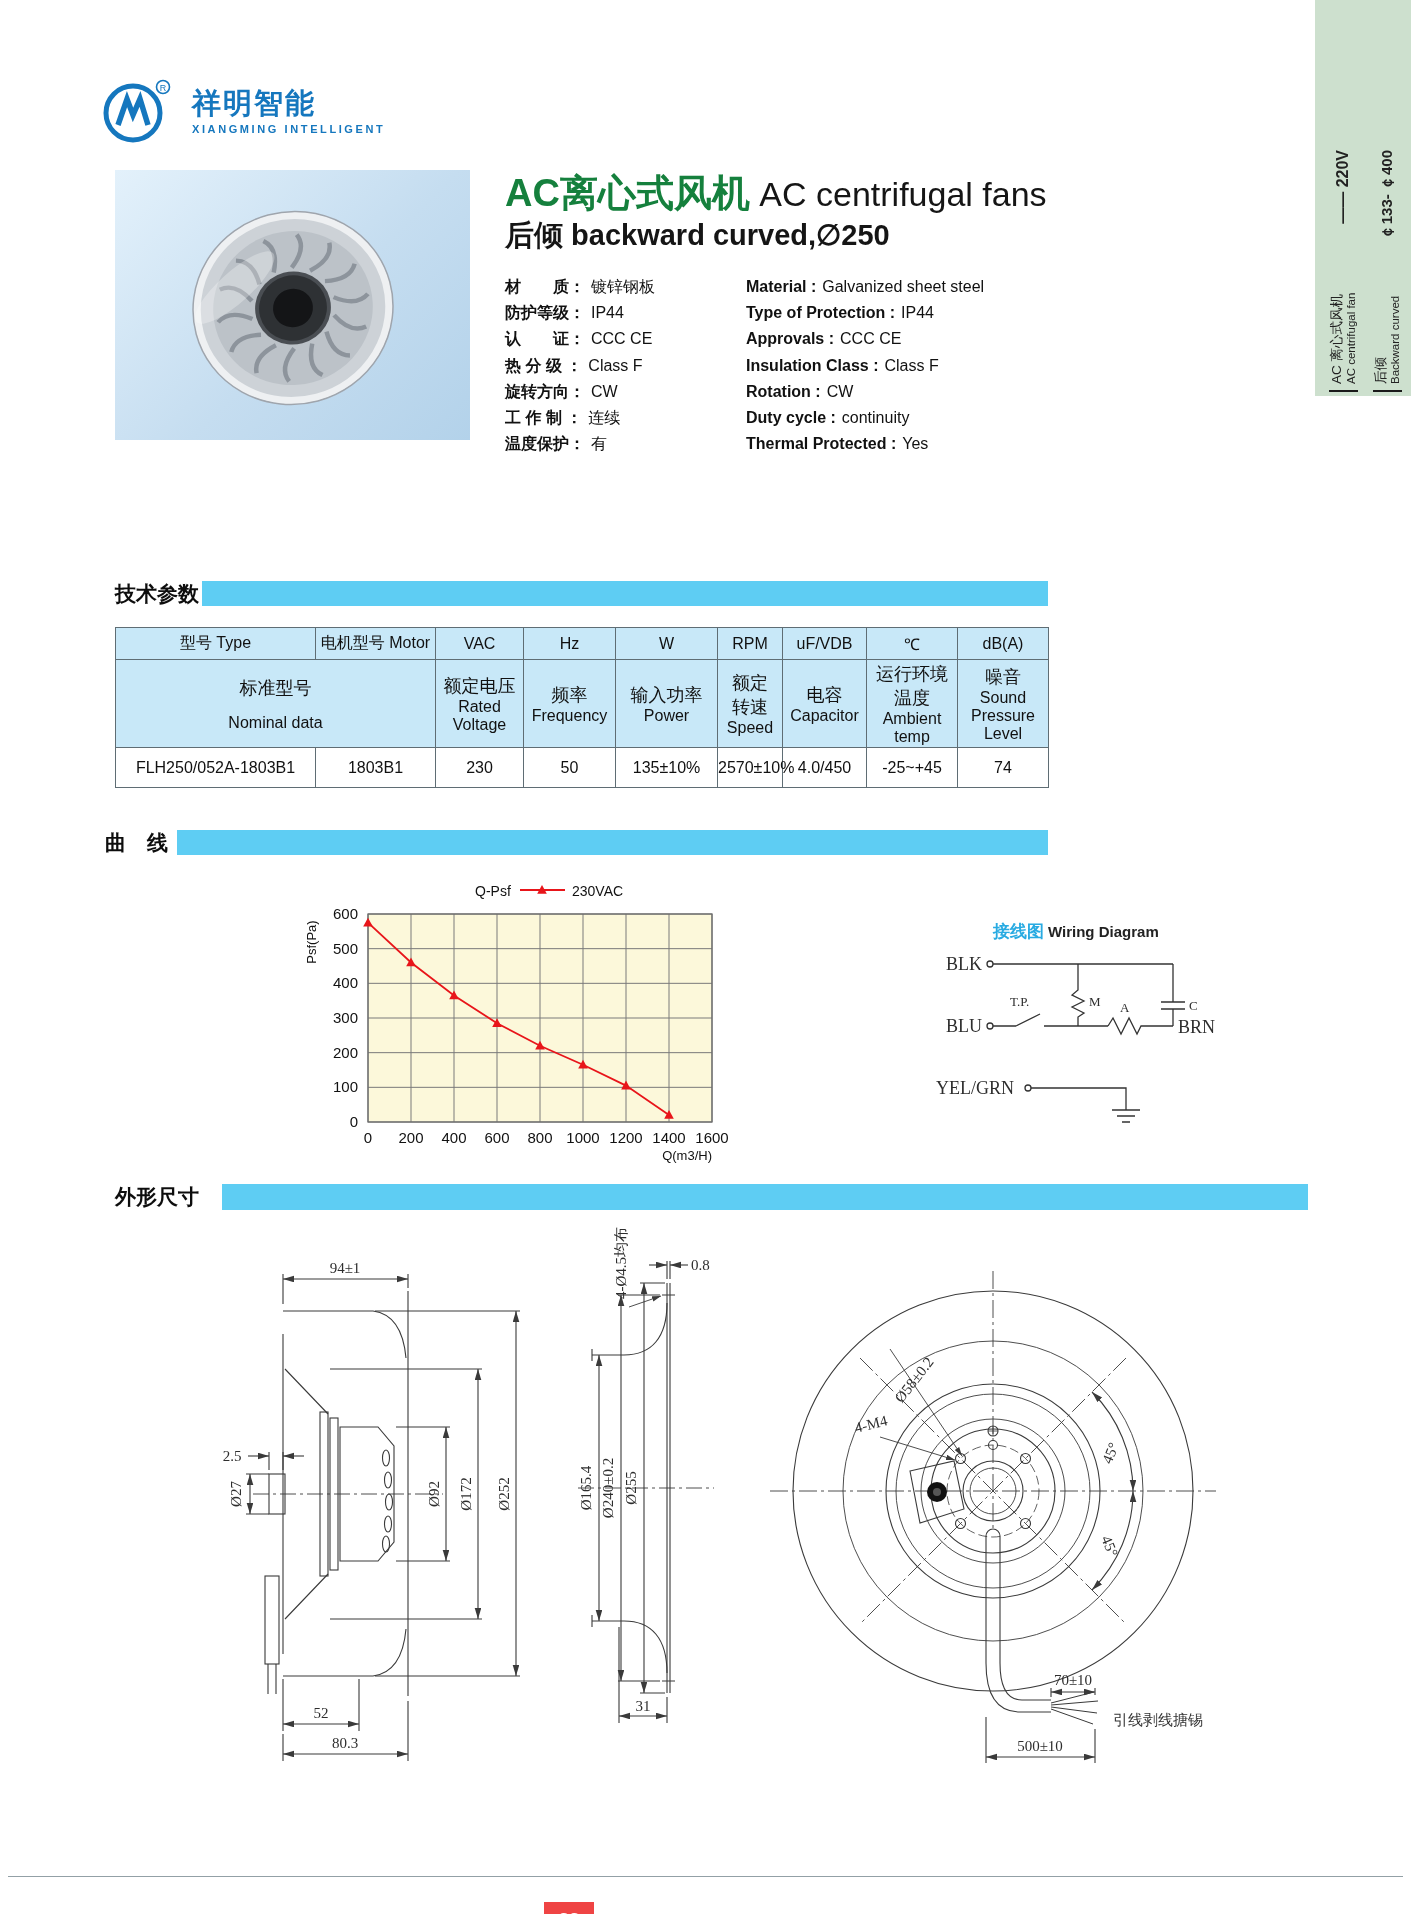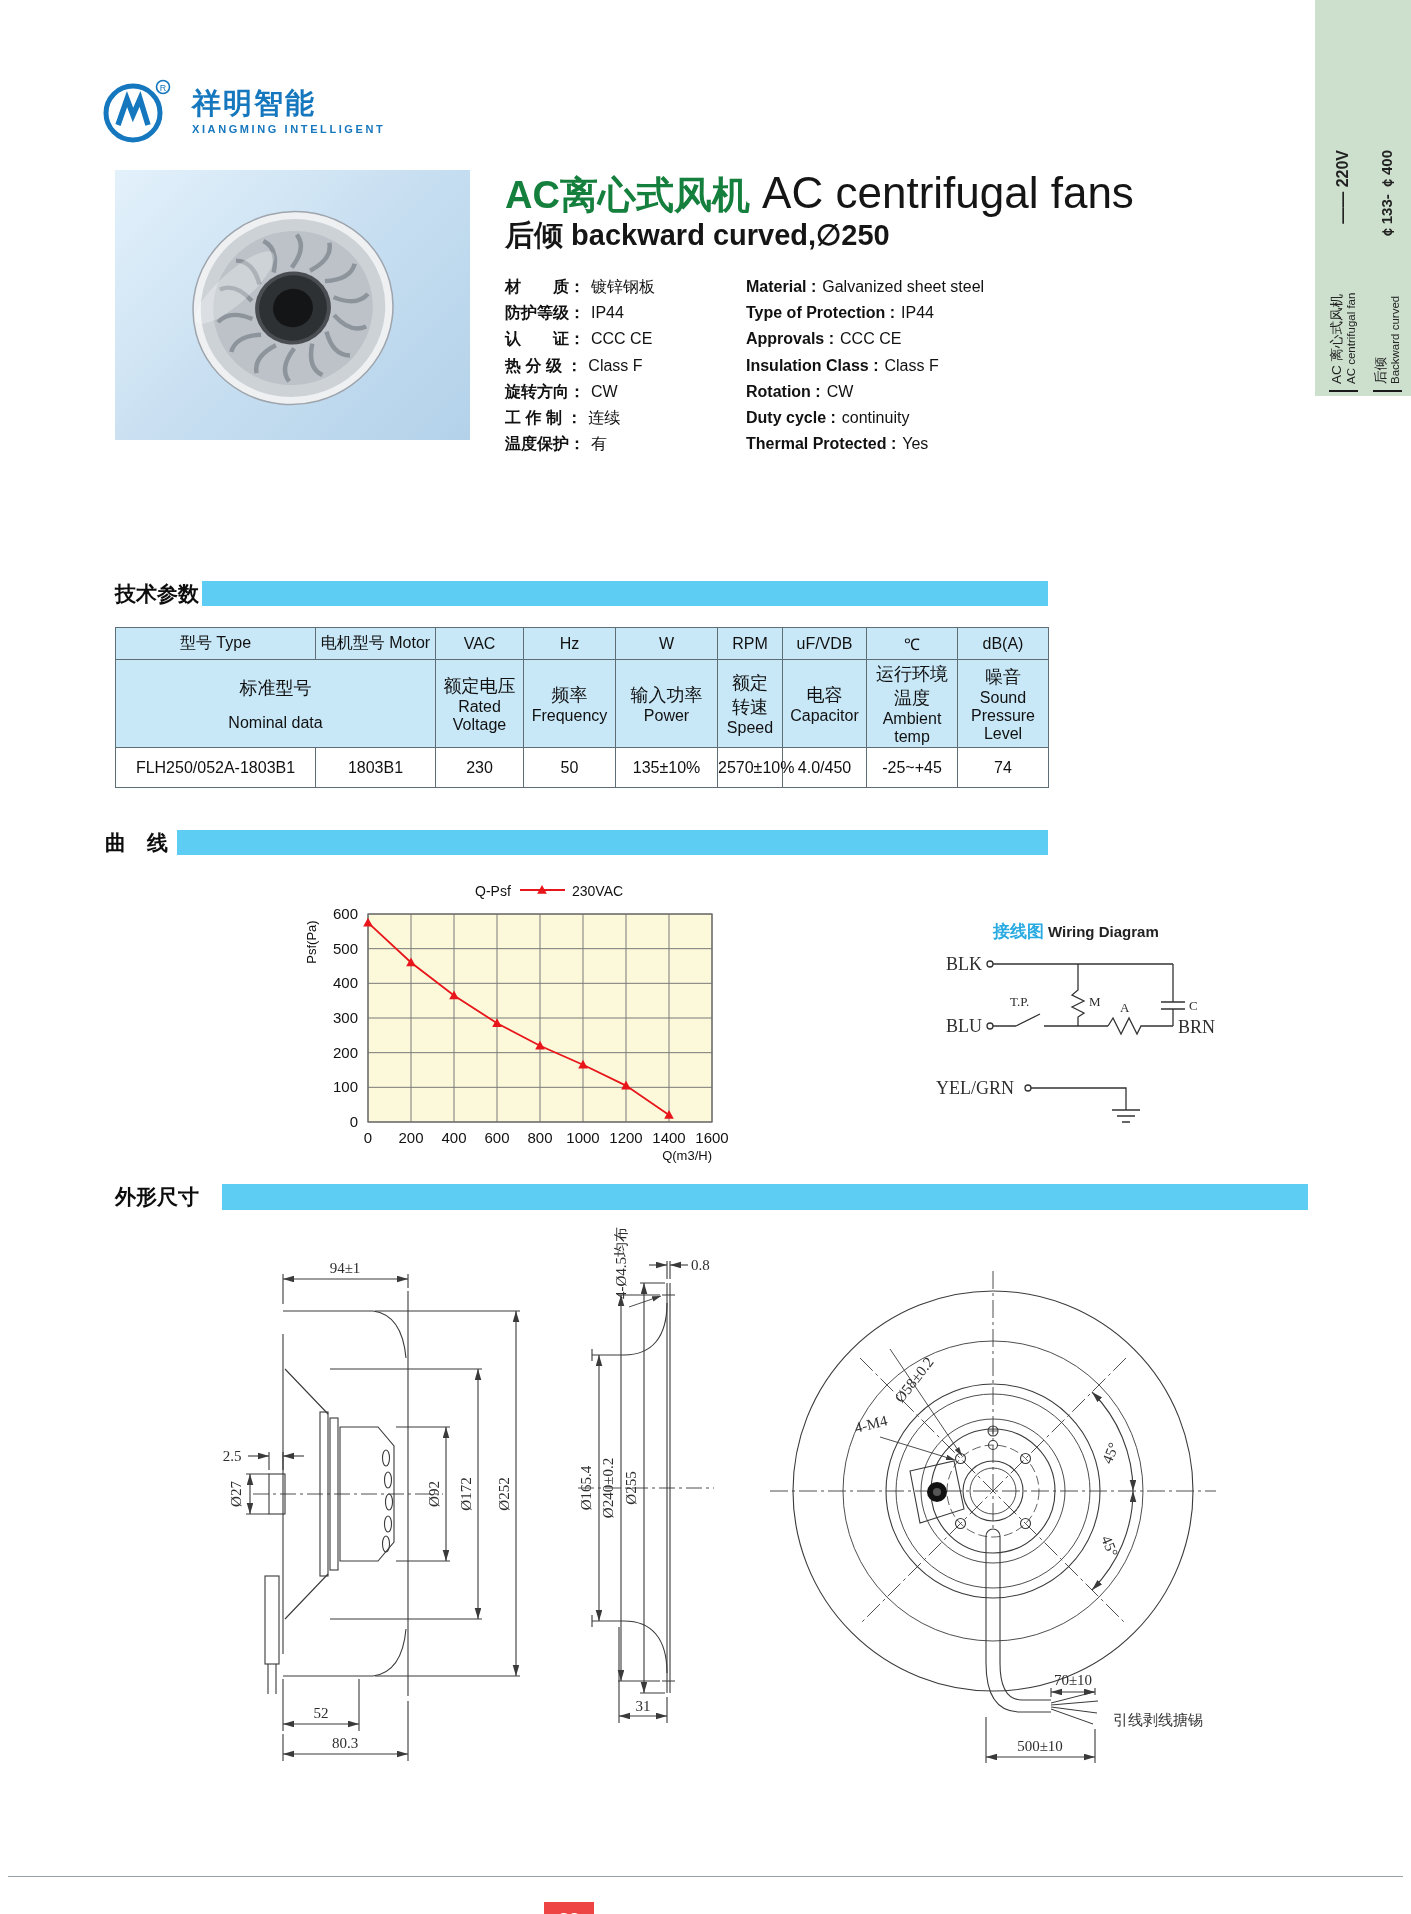--- a/index.html
+++ b/index.html
@@ -18,21 +18,21 @@
   .vstack{border-left:2px solid #1a1a1a;padding-left:6px;line-height:1.15;}
   .v-cn{font-size:13.5px;color:#222;}
   .v-en{font-size:11.5px;color:#222;}
   .v-suffix{margin-left:auto;font-weight:600;color:#222;}
   
   #photo{left:115px;top:170px;width:355px;height:270px;
          background:linear-gradient(135deg,#e3f1fb 0%,#c5ddf0 55%,#b3d2ea 100%);}
   
   #title-line{left:505px;top:168px;white-space:nowrap;}
   #title-cn{font-size:38px;font-weight:bold;color:#15803d;}
-  #title-en{font-size:44px;font-weight:500;color:#151515;}
+  #title-en{font-size:34px;font-weight:500;color:#151515;}
   #subtitle{left:505px;top:216px;font-size:29px;font-weight:bold;color:#151515;white-space:nowrap;}
   .spec-col{line-height:26.2px;font-size:16px;white-space:nowrap;margin-top:18px;}
   #spec-cn{left:505px;top:256px;}
   #spec-en{left:746px;top:256px;}
   .spec-label{font-weight:bold;white-space:pre;}
   .spec-val{margin-left:6px;}
   
   .sec-label{font-size:21px;font-weight:bold;color:#0d0d0d;white-space:pre;text-align:right;}
   .sec-bar{background:#5ecdf3;height:25px;}
   

